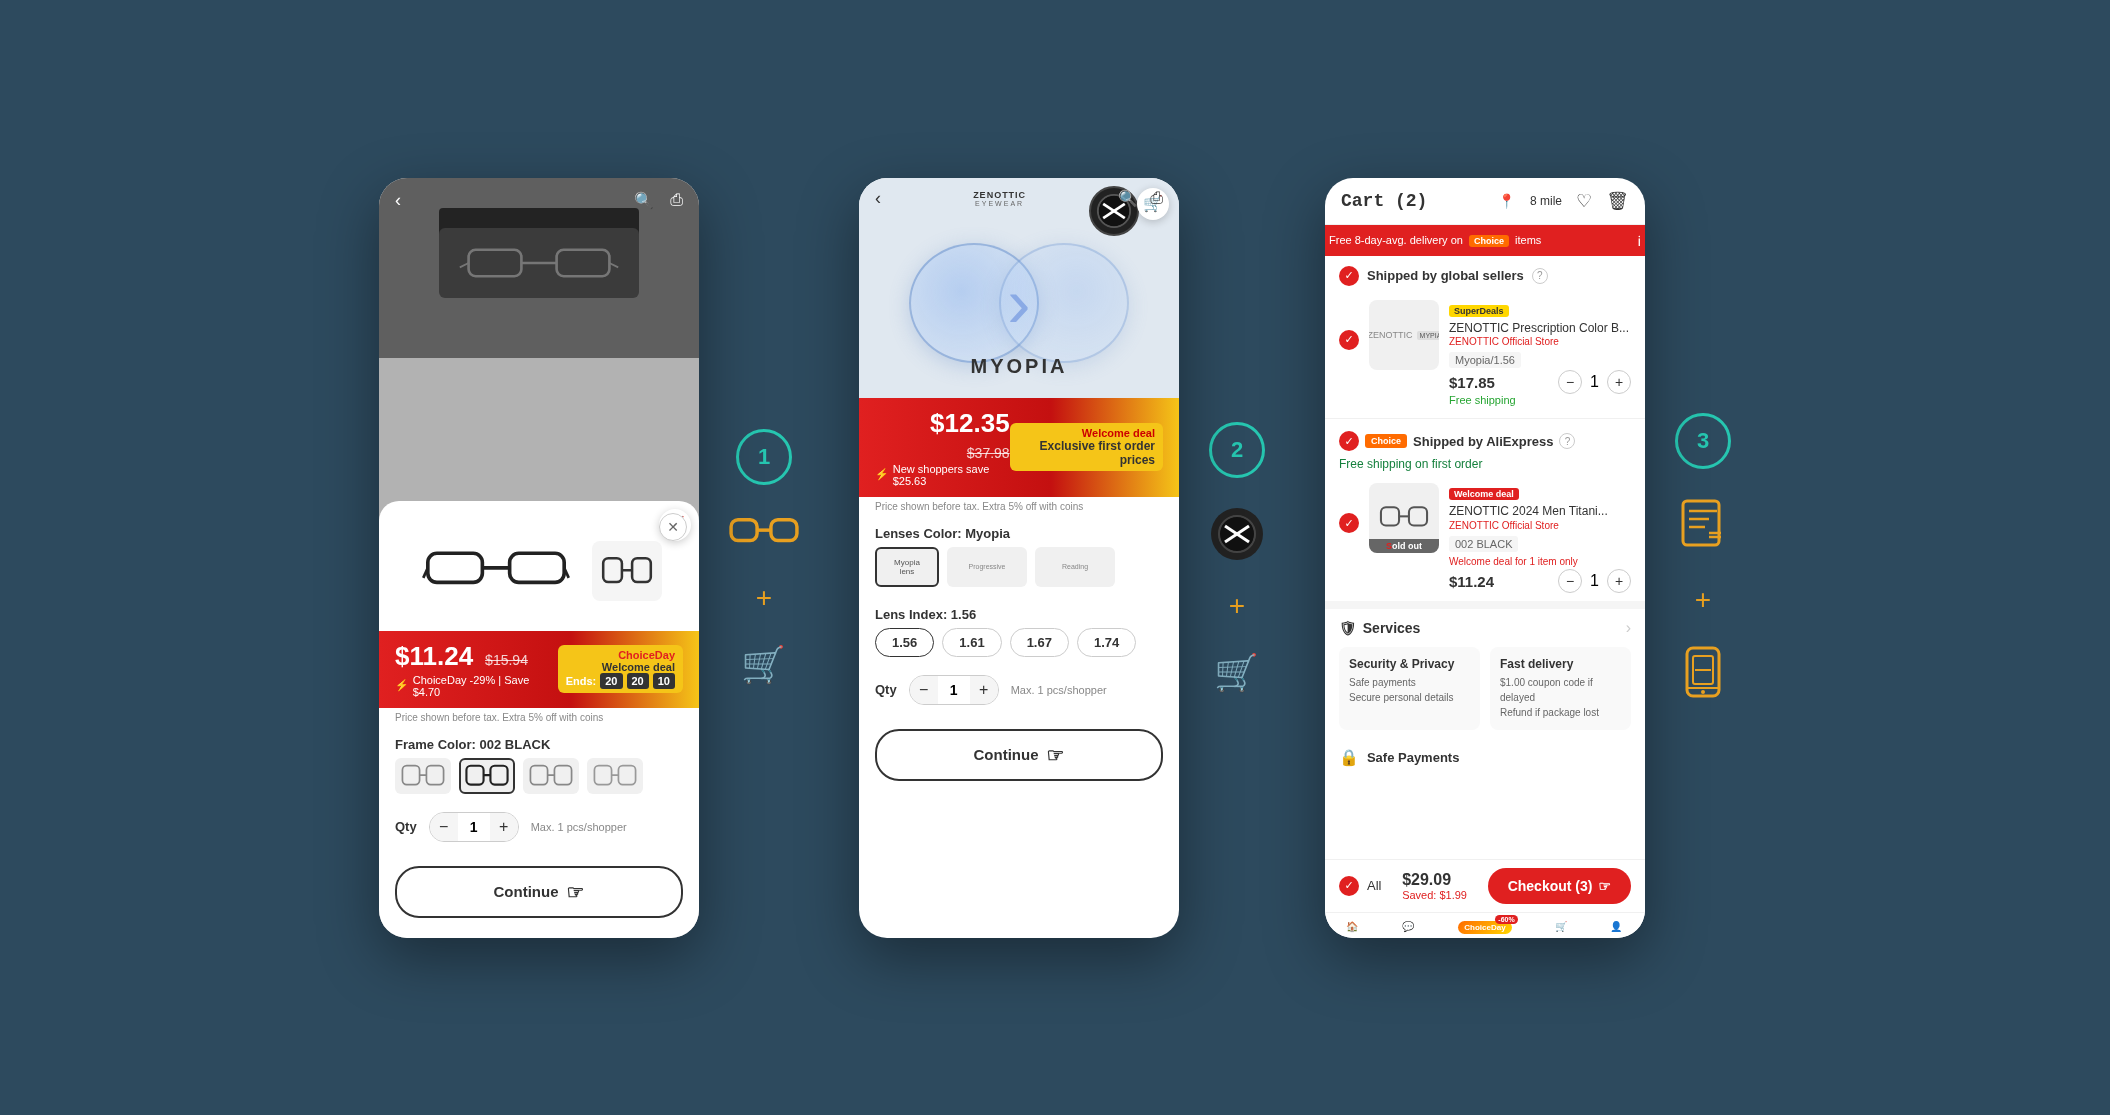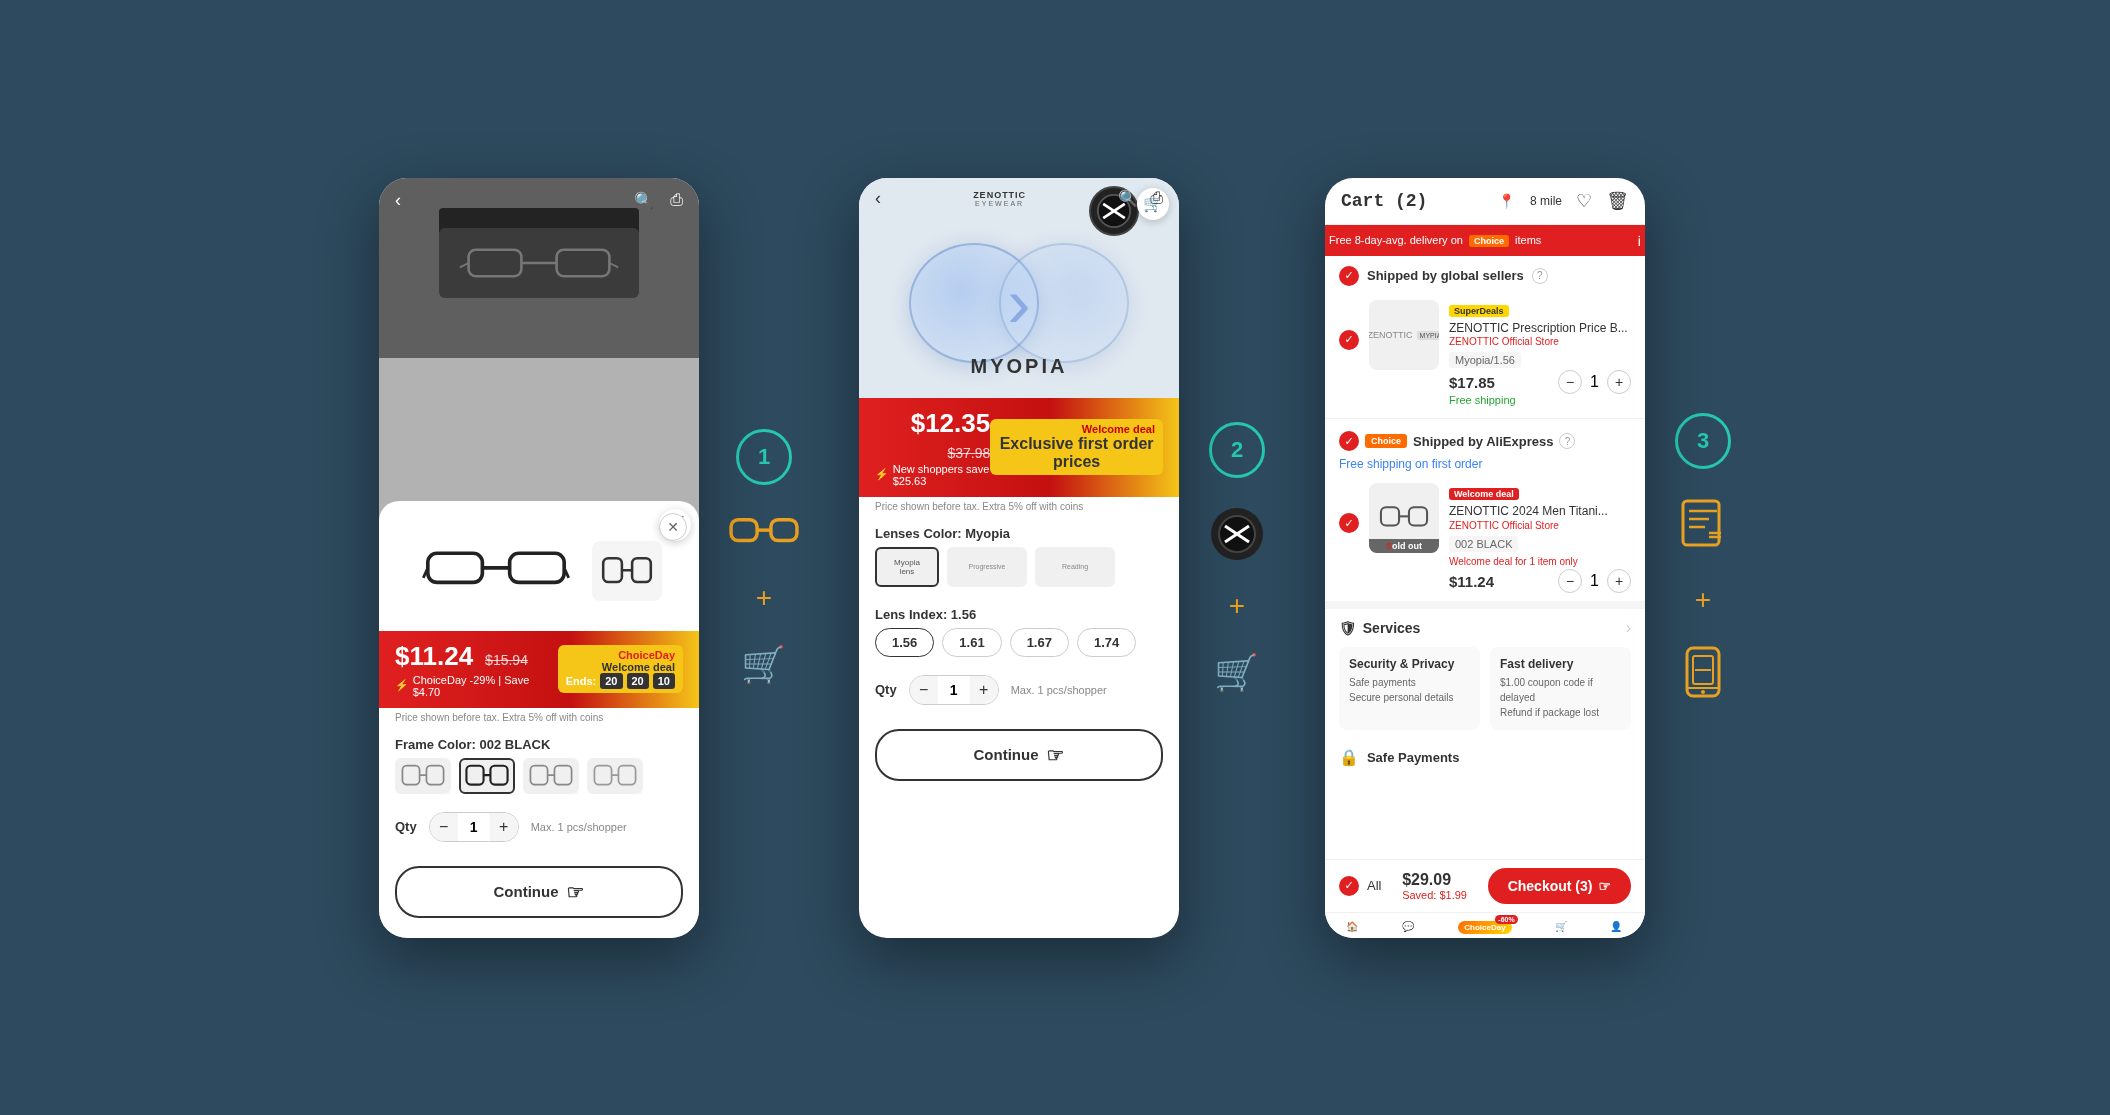--- a/index.html
+++ b/index.html
@@ -624,21 +624,21 @@
       background: #ff6b00;
       color: #fff;
       font-size: 9px;
       font-weight: 800;
       padding: 2px 6px;
       border-radius: 3px;
     }
 
     .free-ship-note {
       font-size: 12px;
-      color: #3b82f6;
+      color: #15803d;
       padding: 2px 14px 8px;
     }
 
     .welcome-deal-tag {
       background: #e02020;
       color: #fff;
       font-size: 9px;
       font-weight: 700;
       padding: 1px 5px;
       border-radius: 3px;
@@ -988,21 +988,21 @@
             <span class="price-main">$12.35</span>
             <span class="price-orig">$37.98</span>
           </div>
           <div class="price-sub">
             <span class="lightning">⚡</span>
             <span>New shoppers save $25.63</span>
           </div>
         </div>
         <div class="price-badge">
           <div style="color:#c00;font-weight:800;">Welcome deal</div>
-          <div style="font-size:16px;color:#333;text-align:center;">Exclusive first order prices</div>
+          <div style="font-size:12px;color:#333;">Exclusive first order prices</div>
         </div>
       </div>
 
       <div class="price-notice">Price shown before tax. Extra 5% off with coins</div>
 
       <div class="section-label">Lenses Color: Myopia</div>
 
       <div class="lens-options">
         <div class="lens-option selected">
           <div style="font-size:8px;color:#555;text-align:center;">Myopia<br>lens</div>
@@ -1093,21 +1093,21 @@
           <svg viewBox="0 0 60 30" width="54" height="24">
             <rect x="2" y="2" width="22" height="24" rx="6" fill="none" stroke="#888" stroke-width="2.5"></rect>
             <rect x="36" y="2" width="22" height="24" rx="6" fill="none" stroke="#888" stroke-width="2.5"></rect>
             <line x1="24" y1="14" x2="36" y2="14" stroke="#888" stroke-width="2.5"></line>
           </svg>
           <div style="font-size:7px;color:#555;background:#ddd;border-radius:2px;padding:1px 3px;margin-top:2px;">MYPIA</div>
         </div>
         <div class="item-details">
           <div>
             <span class="super-deals-tag">SuperDeals</span>
-            <span class="item-name" style="display:block;margin-top:2px;">ZENOTTIC Prescription Price B...</span>
+            <span class="item-name" style="display:block;margin-top:2px;">ZENOTTIC Prescription Color B...</span>
           </div>
           <div class="store-link" style="font-size:10px;margin-bottom:3px;">ZENOTTIC Official Store</div>
           <span class="item-variant">Myopia/1.56</span>
           <div class="item-price-row">
             <span class="item-price">$17.85</span>
             <div class="qty-stepper">
               <div class="stepper-btn">−</div>
               <span>1</span>
               <div class="stepper-btn">+</div>
             </div>

